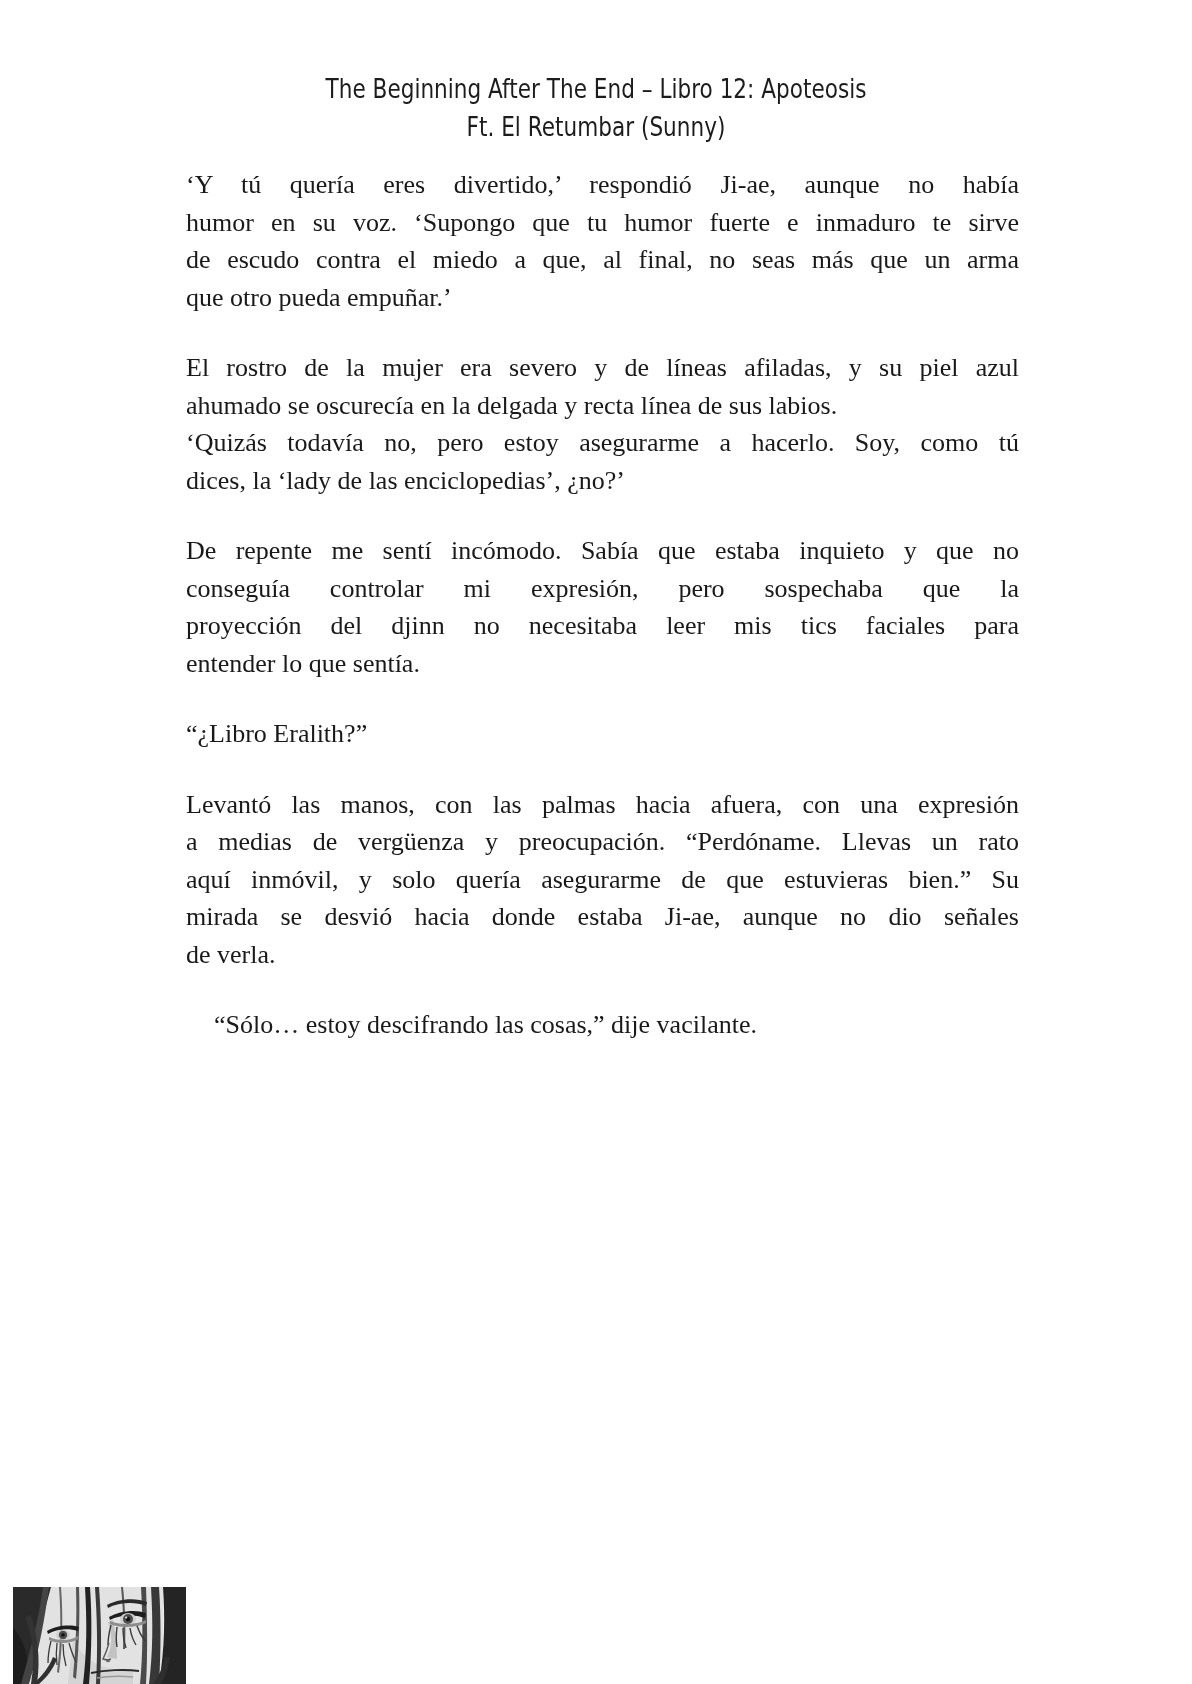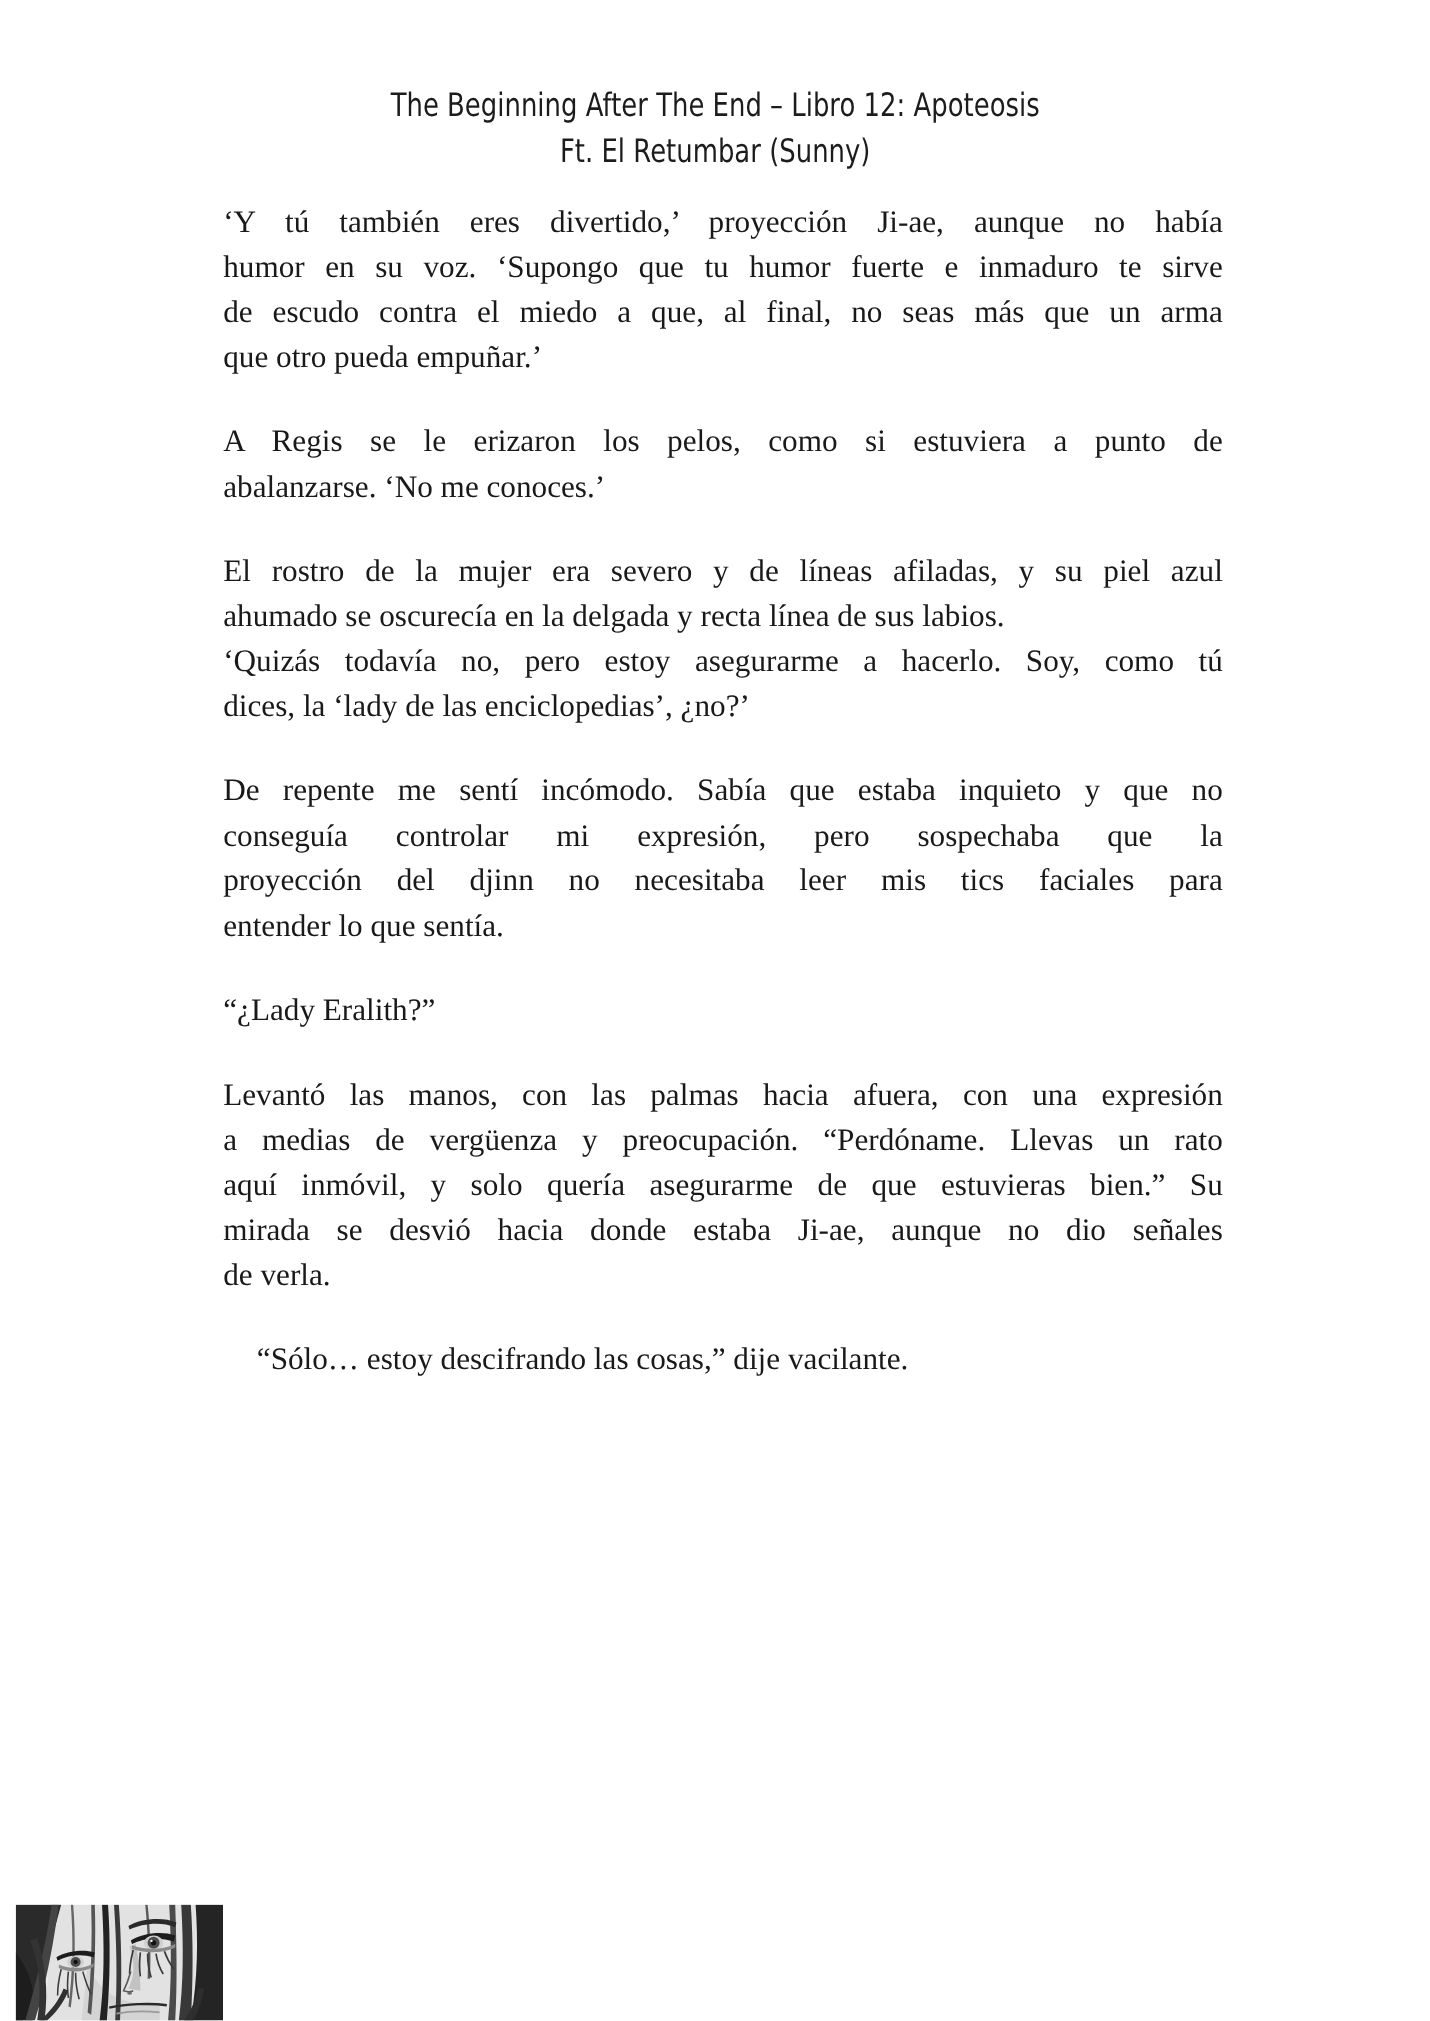--- a/index.html
+++ b/index.html
@@ -58,43 +58,39 @@
 
 <div class="page">
 
   <div class="doc-title">
     <div class="tline">The Beginning After The End – Libro 12: Apoteosis</div>
     <div class="tline">Ft. El Retumbar (Sunny)</div>
   </div>
 
   <div class="doc-body">
       <div class="para">
-        <div class="line j">‘Y tú también eres divertido,’ proyección Ji-ae, aunque no había</div>
+        <div class="line j">‘Y tú quería eres divertido,’ respondió Ji-ae, aunque no había</div>
         <div class="line j">humor en su voz. ‘Supongo que tu humor fuerte e inmaduro te sirve</div>
         <div class="line j">de escudo contra el miedo a que, al final, no seas más que un arma</div>
         <div class="line">que otro pueda empuñar.’</div>
-      </div>
-      <div class="para">
-        <div class="line j">A Regis se le erizaron los pelos, como si estuviera a punto de</div>
-        <div class="line">abalanzarse. ‘No me conoces.’</div>
       </div>
       <div class="para">
         <div class="line j">El rostro de la mujer era severo y de líneas afiladas, y su piel azul</div>
         <div class="line">ahumado se oscurecía en la delgada y recta línea de sus labios.</div>
         <div class="line j">‘Quizás todavía no, pero estoy asegurarme a hacerlo. Soy, como tú</div>
         <div class="line">dices, la ‘lady de las enciclopedias’, ¿no?’</div>
       </div>
       <div class="para">
         <div class="line j">De repente me sentí incómodo. Sabía que estaba inquieto y que no</div>
         <div class="line j">conseguía controlar mi expresión, pero sospechaba que la</div>
         <div class="line j">proyección del djinn no necesitaba leer mis tics faciales para</div>
         <div class="line">entender lo que sentía.</div>
       </div>
       <div class="para">
-        <div class="line">“¿Lady Eralith?”</div>
+        <div class="line">“¿Libro Eralith?”</div>
       </div>
       <div class="para">
         <div class="line j">Levantó las manos, con las palmas hacia afuera, con una expresión</div>
         <div class="line j">a medias de vergüenza y preocupación. “Perdóname. Llevas un rato</div>
         <div class="line j">aquí inmóvil, y solo quería asegurarme de que estuvieras bien.” Su</div>
         <div class="line j">mirada se desvió hacia donde estaba Ji-ae, aunque no dio señales</div>
         <div class="line">de verla.</div>
       </div>
       <div class="para">
         <div class="line">“Sólo… estoy descifrando las cosas,” dije vacilante.</div>

